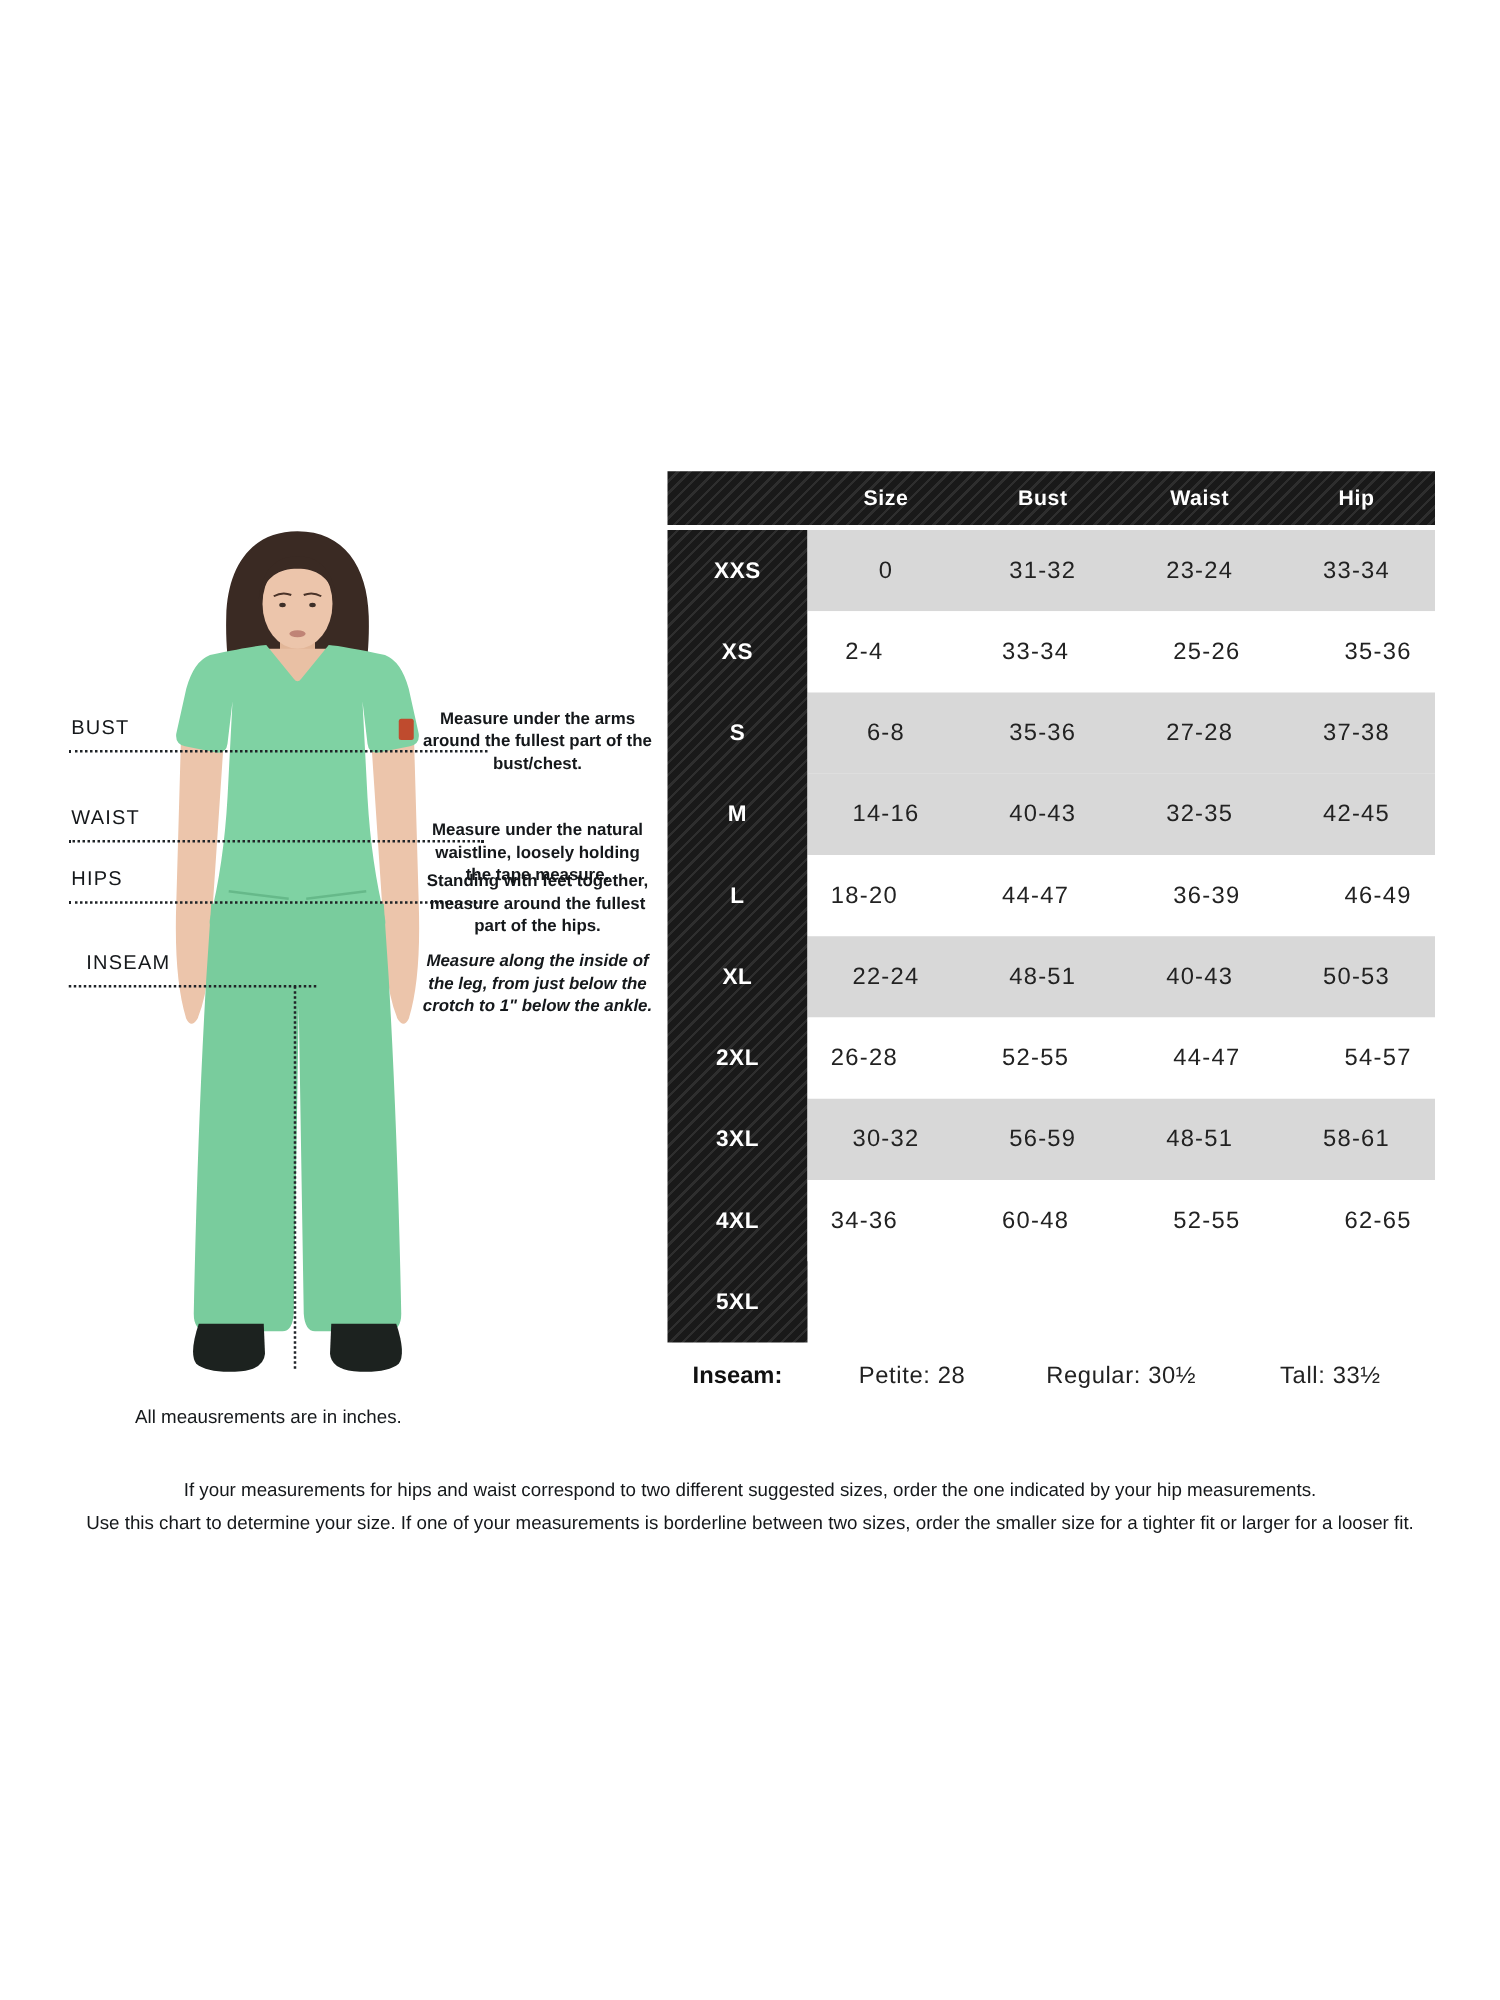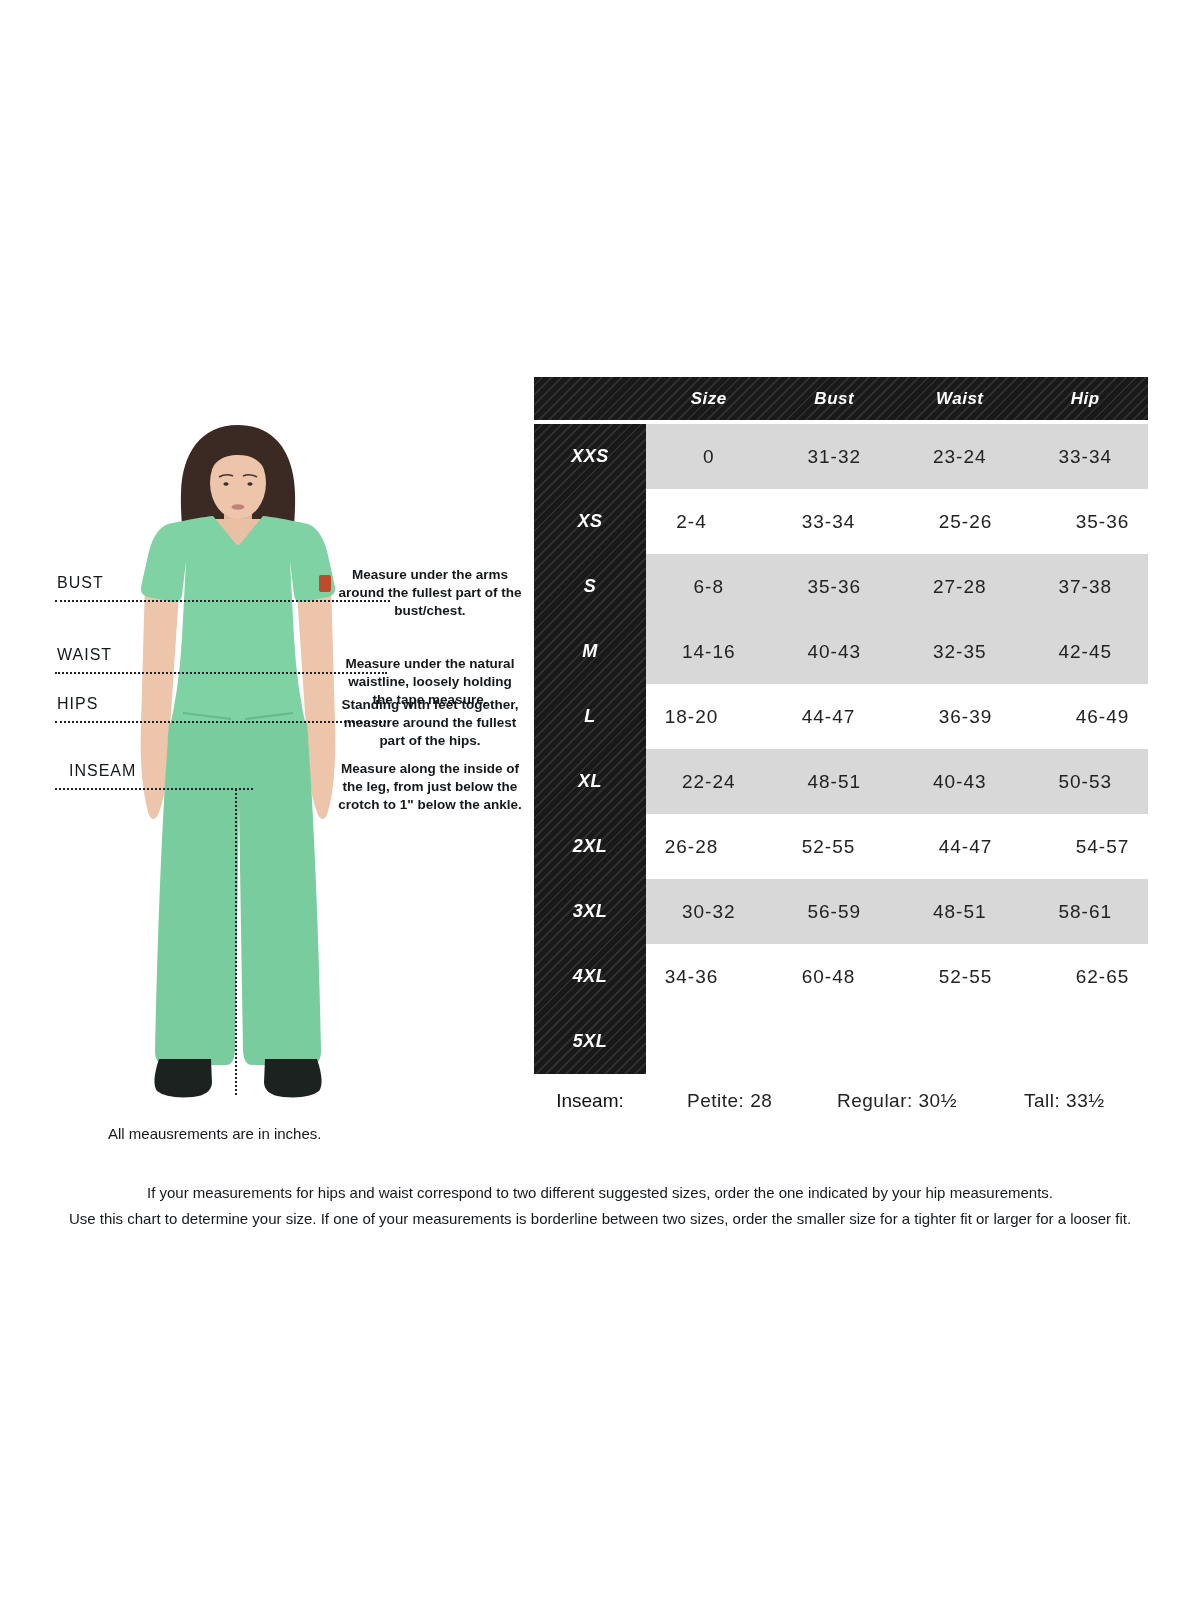--- a/index.html
+++ b/index.html
@@ -3,21 +3,20 @@
 <meta charset="utf-8">
 <style>
   html,body{margin:0;padding:0;}
   body{
     width:1200px;height:1600px;position:relative;background:#ffffff;
     font-family:"Liberation Sans", sans-serif;color:#1a1a1a;overflow:hidden;
   }
   
   .striped{
     background:repeating-linear-gradient(135deg,#191919 0px,#191919 5px,#2e2e2e 5px,#2e2e2e 7px);
-    font-style:italic;
   }
   
   .figure-wrap{position:absolute;left:55px;top:423px;width:460px;height:690px;}
   .meas-label{
     position:absolute;font-size:16px;letter-spacing:1px;color:#15181b;font-weight:400;
   }
   .dotted-h{position:absolute;border-top:2px dotted #1f2327;height:0;}
   .dotted-v{position:absolute;border-left:2px dotted #1f2327;width:0;}
   .instruction{
     position:absolute;left:338px;width:184px;text-align:center;
@@ -44,21 +43,21 @@
   .data-col{flex:1;display:flex;flex-direction:column;}
   .data-row{height:65px;display:flex;}
   .data-row.gray{background:#d8d8d8;}
   .data-row.white{background:#ffffff;gap:46px;}
   .dcell{
     flex:1;display:flex;align-items:center;justify-content:center;
     font-size:19px;letter-spacing:1px;color:#222222;font-weight:400;
   }
   .inseam-row{display:flex;height:46px;margin-top:4px;align-items:center;}
   .inseam-row .ilabel{
-    width:112px;text-align:center;font-weight:normal;font-size:19px;color:#111111;
+    width:112px;text-align:center;font-weight:bold;font-size:19px;color:#111111;
   }
   .inseam-row .ival{
     flex:1;text-align:center;font-size:19px;letter-spacing:0.5px;color:#222222;
   }
   
   .footer{
     position:absolute;left:45px;top:1180px;width:1110px;text-align:center;
     font-size:15px;color:#15181b;line-height:1.7;font-weight:400;
   }
 </style>
@@ -115,21 +114,21 @@
 <div class="meas-label" style="left:57px;top:695px;">HIPS</div>
 <div class="dotted-h" style="left:55px;top:721px;width:335px;"></div>
 
 <div class="meas-label" style="left:69px;top:762px;">INSEAM</div>
 <div class="dotted-h" style="left:55px;top:788px;width:198px;"></div>
 <div class="dotted-v" style="left:235px;top:789px;height:306px;"></div>
 
 <div class="instruction" style="top:566px;">Measure under the arms around the fullest part of the bust/chest.</div>
 <div class="instruction" style="top:631px;margin-top:24px;">Measure under the natural waistline, loosely holding the tape measure.</div>
 <div class="instruction" style="top:696px;">Standing with feet together, measure around the fullest part of the hips.</div>
-<div class="instruction" style="top:760px;">Measure along the inside of the leg, from just below the crotch to 1" below the ankle.</div>
+<div class="instruction" style="top:760px;font-style:italic;">Measure along the inside of the leg, from just below the crotch to 1" below the ankle.</div>
 
 <div class="units-note">All meausrements are in inches.</div>
 
 <div class="chart">
 
   <div class="chart-header striped">
     <div class="spacer"></div>
     <div class="hcell">Size</div>
     <div class="hcell">Bust</div>
     <div class="hcell">Waist</div>

